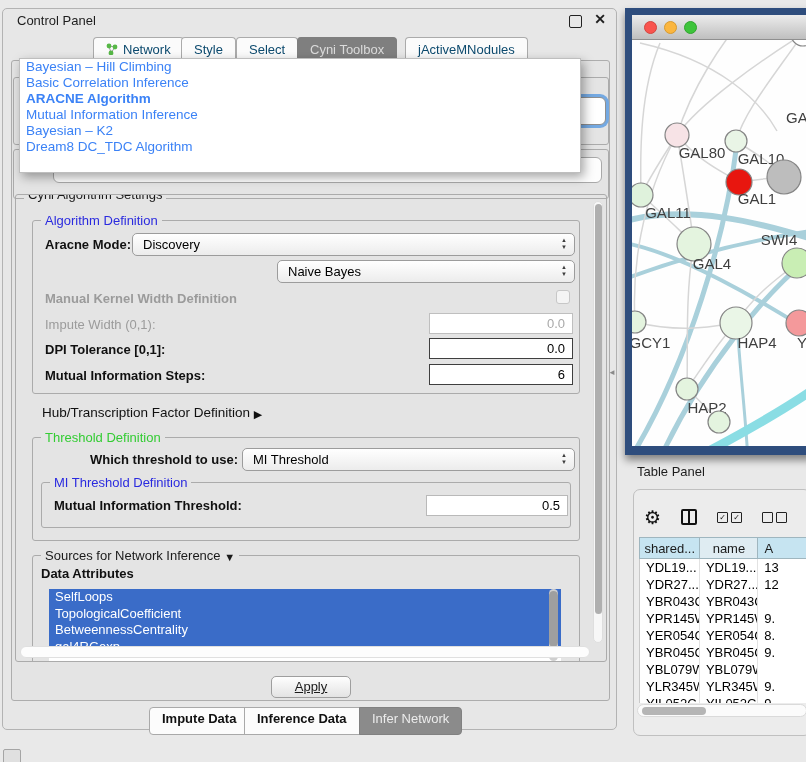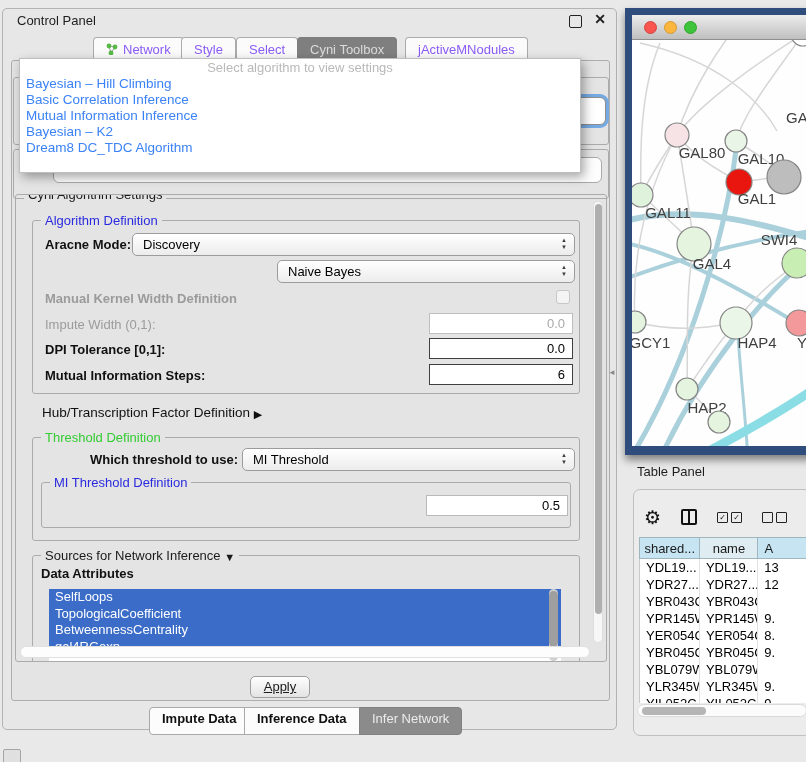--- a/index.html
+++ b/index.html
@@ -9,21 +9,21 @@
   
   #control-panel{left:2px;top:8px;width:615px;height:722px;background:#E7E7E7;
     border:1px solid #B3B3B3;border-radius:5px;box-sizing:border-box;}
   .cp-title{left:14px;top:4px;font-size:13px;color:#1d1d1d;}
   .win-float{right:34px;top:6px;width:11px;height:11px;border:1.5px solid #222;border-radius:2px;background:transparent;}
   .win-close{right:10px;top:2px;font-size:14px;font-weight:bold;color:#1d1d1d;}
   
   .tabbar{left:0;top:28px;width:100%;height:24px;}
   .tab{position:absolute;top:0;height:23px;line-height:23px;background:#FBFBFB;
        border:1px solid #ABABAB;border-bottom:none;border-radius:4px 4px 0 0;
-       font-size:13px;padding:0 12px;box-sizing:border-box;color:#8b5cf6;}
+       font-size:13px;padding:0 12px;box-sizing:border-box;color:#0c4a6e;}
   .tab.sel{background:#7F7F7F;color:#DCDCDC;border-color:#7F7F7F;}
   .tab .ticon{display:inline-block;vertical-align:-1px;margin-right:5px;}
   
   .cp-content{left:8px;top:51px;width:599px;height:641px;background:#E4E4E4;
     border:1px solid #ADADAD;border-radius:3px;box-sizing:border-box;}
   
   .ghost-group{border:1px solid #ABABAB;border-radius:3px;background:#E4E4E4;}
   .focus-combo{left:571px;top:88px;width:30px;height:26px;background:#fff;border:1px solid #8E8E8E;
     border-radius:6px;box-shadow:0 0 0 3px #74A9E2;}
   .ghost-field{left:50px;top:148px;width:549px;height:26px;background:#FDFDFD;border:1px solid #A9A9A9;border-radius:6px;box-sizing:border-box;}
@@ -133,24 +133,24 @@
   </div>
 
   <div class="abs cp-content"></div>
 
   <div class="abs ghost-group" style="left:10px;top:68px;width:594px;height:66px;"></div>
   <div class="abs focus-combo"></div>
   <div class="abs ghost-group" style="left:10px;top:140px;width:594px;height:48px;"></div>
   <div class="abs ghost-field"></div>
 
   <div class="abs popup">
-    <div class="ph">Select algorithm to view settings</div>
     <div id="algo-options">
         <div class="algo-item">Bayesian – Hill Climbing</div>
         <div class="algo-item">Basic Correlation Inference</div>
+        <div class="algo-item sel">ARACNE Algorithm</div>
         <div class="algo-item">Mutual Information Inference</div>
         <div class="algo-item">Bayesian – K2</div>
         <div class="algo-item">Dream8 DC_TDC Algorithm</div>
       </div>
   </div>
 
   <div class="group" style="left:12px;top:185px;width:592px;height:468px;overflow:hidden;">
     <span class="legend">Cyni Algorithm Settings</span>
 
     <div class="group" style="left:16px;top:25px;width:548px;height:174px;">
@@ -180,20 +180,21 @@
 
     <div class="group" style="left:16px;top:242px;width:548px;height:104px;">
       <span class="legend green">Threshold Definition</span>
       <div class="lbl" style="left:57px;top:14px;">Which threshold to use:</div>
       <div class="combo" style="left:209px;top:10px;width:333px;">
         <span>MI Threshold</span>
         <span class="arrows">▲<br>▼</span>
       </div>
       <div class="group" style="left:8px;top:44px;width:530px;height:46px;">
         <span class="legend blue">MI Threshold Definition</span>
+        <div class="lbl" style="left:12px;top:15px;">Mutual Information Threshold:</div>
         <div class="tfield" style="left:384px;top:12px;width:142px;">0.5</div>
       </div>
     </div>
 
     <div class="group" style="left:16px;top:360px;width:548px;height:120px;">
       <span class="legend"><span>Sources for Network Inference</span> <span class="tri">▼</span></span>
       <div class="lbl" style="left:8px;top:10px;">Data Attributes</div>
       <div class="attr-list" style="left:16px;top:33px;width:512px;height:72px;" id="attr-list">
           <div class="attr-item">SelfLoops</div>
           <div class="attr-item">TopologicalCoefficient</div>
@@ -204,21 +205,21 @@
           <div class="th"></div>
         </div>
     </div>
 
     <div class="vsb-track" style="right:3px;top:6px;bottom:18px;">
       <div class="vsb-thumb" style="top:2px;bottom:28px;"></div>
     </div>
     <div class="hsb-track" style="left:4px;right:16px;bottom:3px;"></div>
   </div>
 
-  <div class="btn" style="left:247px;top:667px;width:60px;text-decoration:underline;">Apply</div>
+  <div class="btn" style="left:268px;top:667px;width:80px;text-decoration:underline;">Apply</div>
 
   <div class="btab first" style="left:146px;top:698px;"><span>Impute Data</span></div>
   <div class="btab" style="left:241px;top:698px;"><span>Inference Data</span></div>
   <div class="btab last sel" style="left:356px;top:698px;"><span>Infer Network</span></div>
 </div>
 
 <div class="abs split-arrow">◄</div>
 
 <div class="abs" id="net-window">
   <div id="net-inner">

